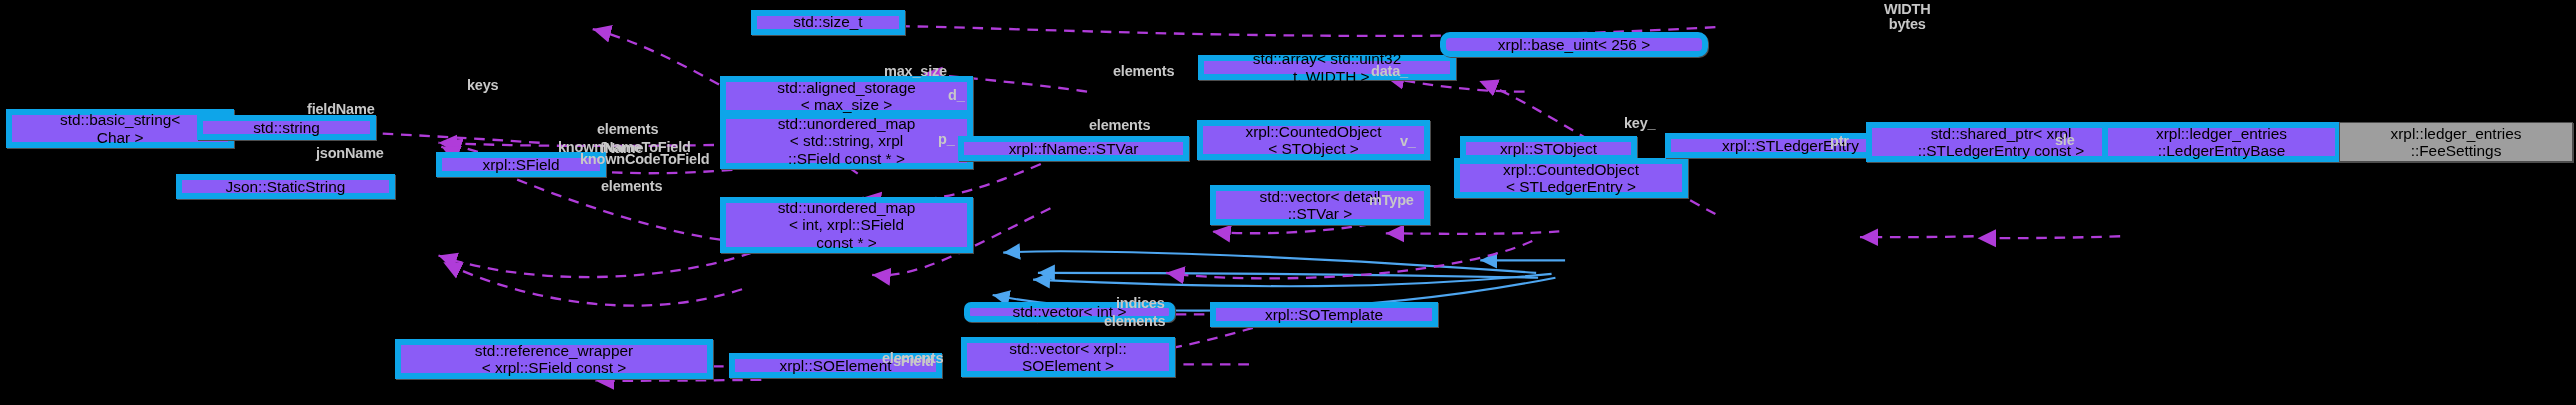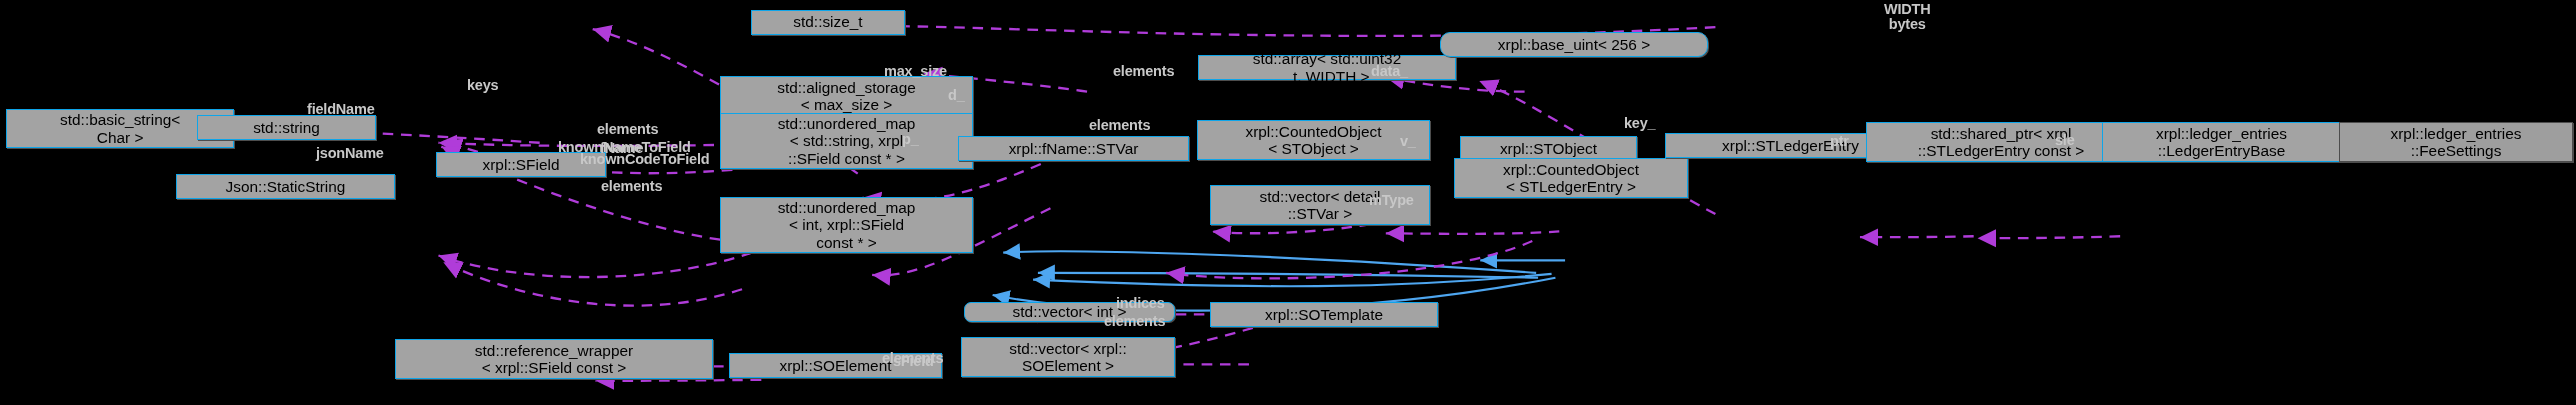--- a/index.html
+++ b/index.html
@@ -6,22 +6,22 @@
   #canvas{
     position:relative;
     width:2576px;height:406px;
     background:#000;
     font-family:"Liberation Sans", sans-serif;
     overflow:hidden;
   }
   .node{
     position:absolute;
     box-sizing:border-box;
-    background:#a3a3a3;
-    border:1px solid #0ea5e9;
+    background:#8b5cf6;
+    border:6px solid #0ea5e9;
     color:#000;
     display:flex;
     align-items:center;
     justify-content:center;
     text-align:center;
     font-size:15.4px;
     line-height:1.12;
     white-space:pre-line;
     padding:1px 3.9px;
     box-shadow:1px 1px 0 #4d4d4d;
@@ -139,21 +139,21 @@
 bytes</div>
     <div class="edgelabel" style="left: 884px; top: 64px;">max_size</div>
     <div class="edgelabel" style="left: 1113px; top: 64px;">elements</div>
     <div class="edgelabel" style="left: 1371px; top: 64px;">data_</div>
     <div class="edgelabel" style="left: 1624px; top: 116px;">key_</div>
     <div class="edgelabel" style="left: 467px; top: 78px;">keys</div>
     <div class="edgelabel" style="left: 904px; top: 88px; margin-left: 44px;">d_</div>
     <div class="edgelabel" style="left: 307px; top: 102px;">fieldName</div>
     <div class="edgelabel" style="left: 597px; top: 122px;">elements</div>
     <div class="edgelabel" style="left: 558px; top: 140px;">knownNameToField</div>
-    <div class="edgelabel" style="left: 902px; top: 132px;">p_</div>
+    <div class="edgelabel" style="left: 938px; top: 132px;">p_</div>
     <div class="edgelabel" style="left: 1089px; top: 118px;">elements</div>
     <div class="edgelabel" style="left: 1400px; top: 134px;">v_</div>
     <div class="edgelabel" style="left: 316px; top: 146px;">jsonName</div>
     <div class="edgelabel" style="left: 600px; top: 141px;">fName</div>
     <div class="edgelabel" style="left: 580px; top: 152px;">knownCodeToField</div>
     <div class="edgelabel" style="left: 601px; top: 179px;">elements</div>
     <div class="edgelabel" style="left: 1369px; top: 193px;">mType</div>
     <div class="edgelabel" style="left: 1116px; top: 296px;">indices</div>
     <div class="edgelabel" style="left: 1104px; top: 314px;">elements</div>
     <div class="edgelabel" style="left: 893px; top: 354px;">sField</div>

